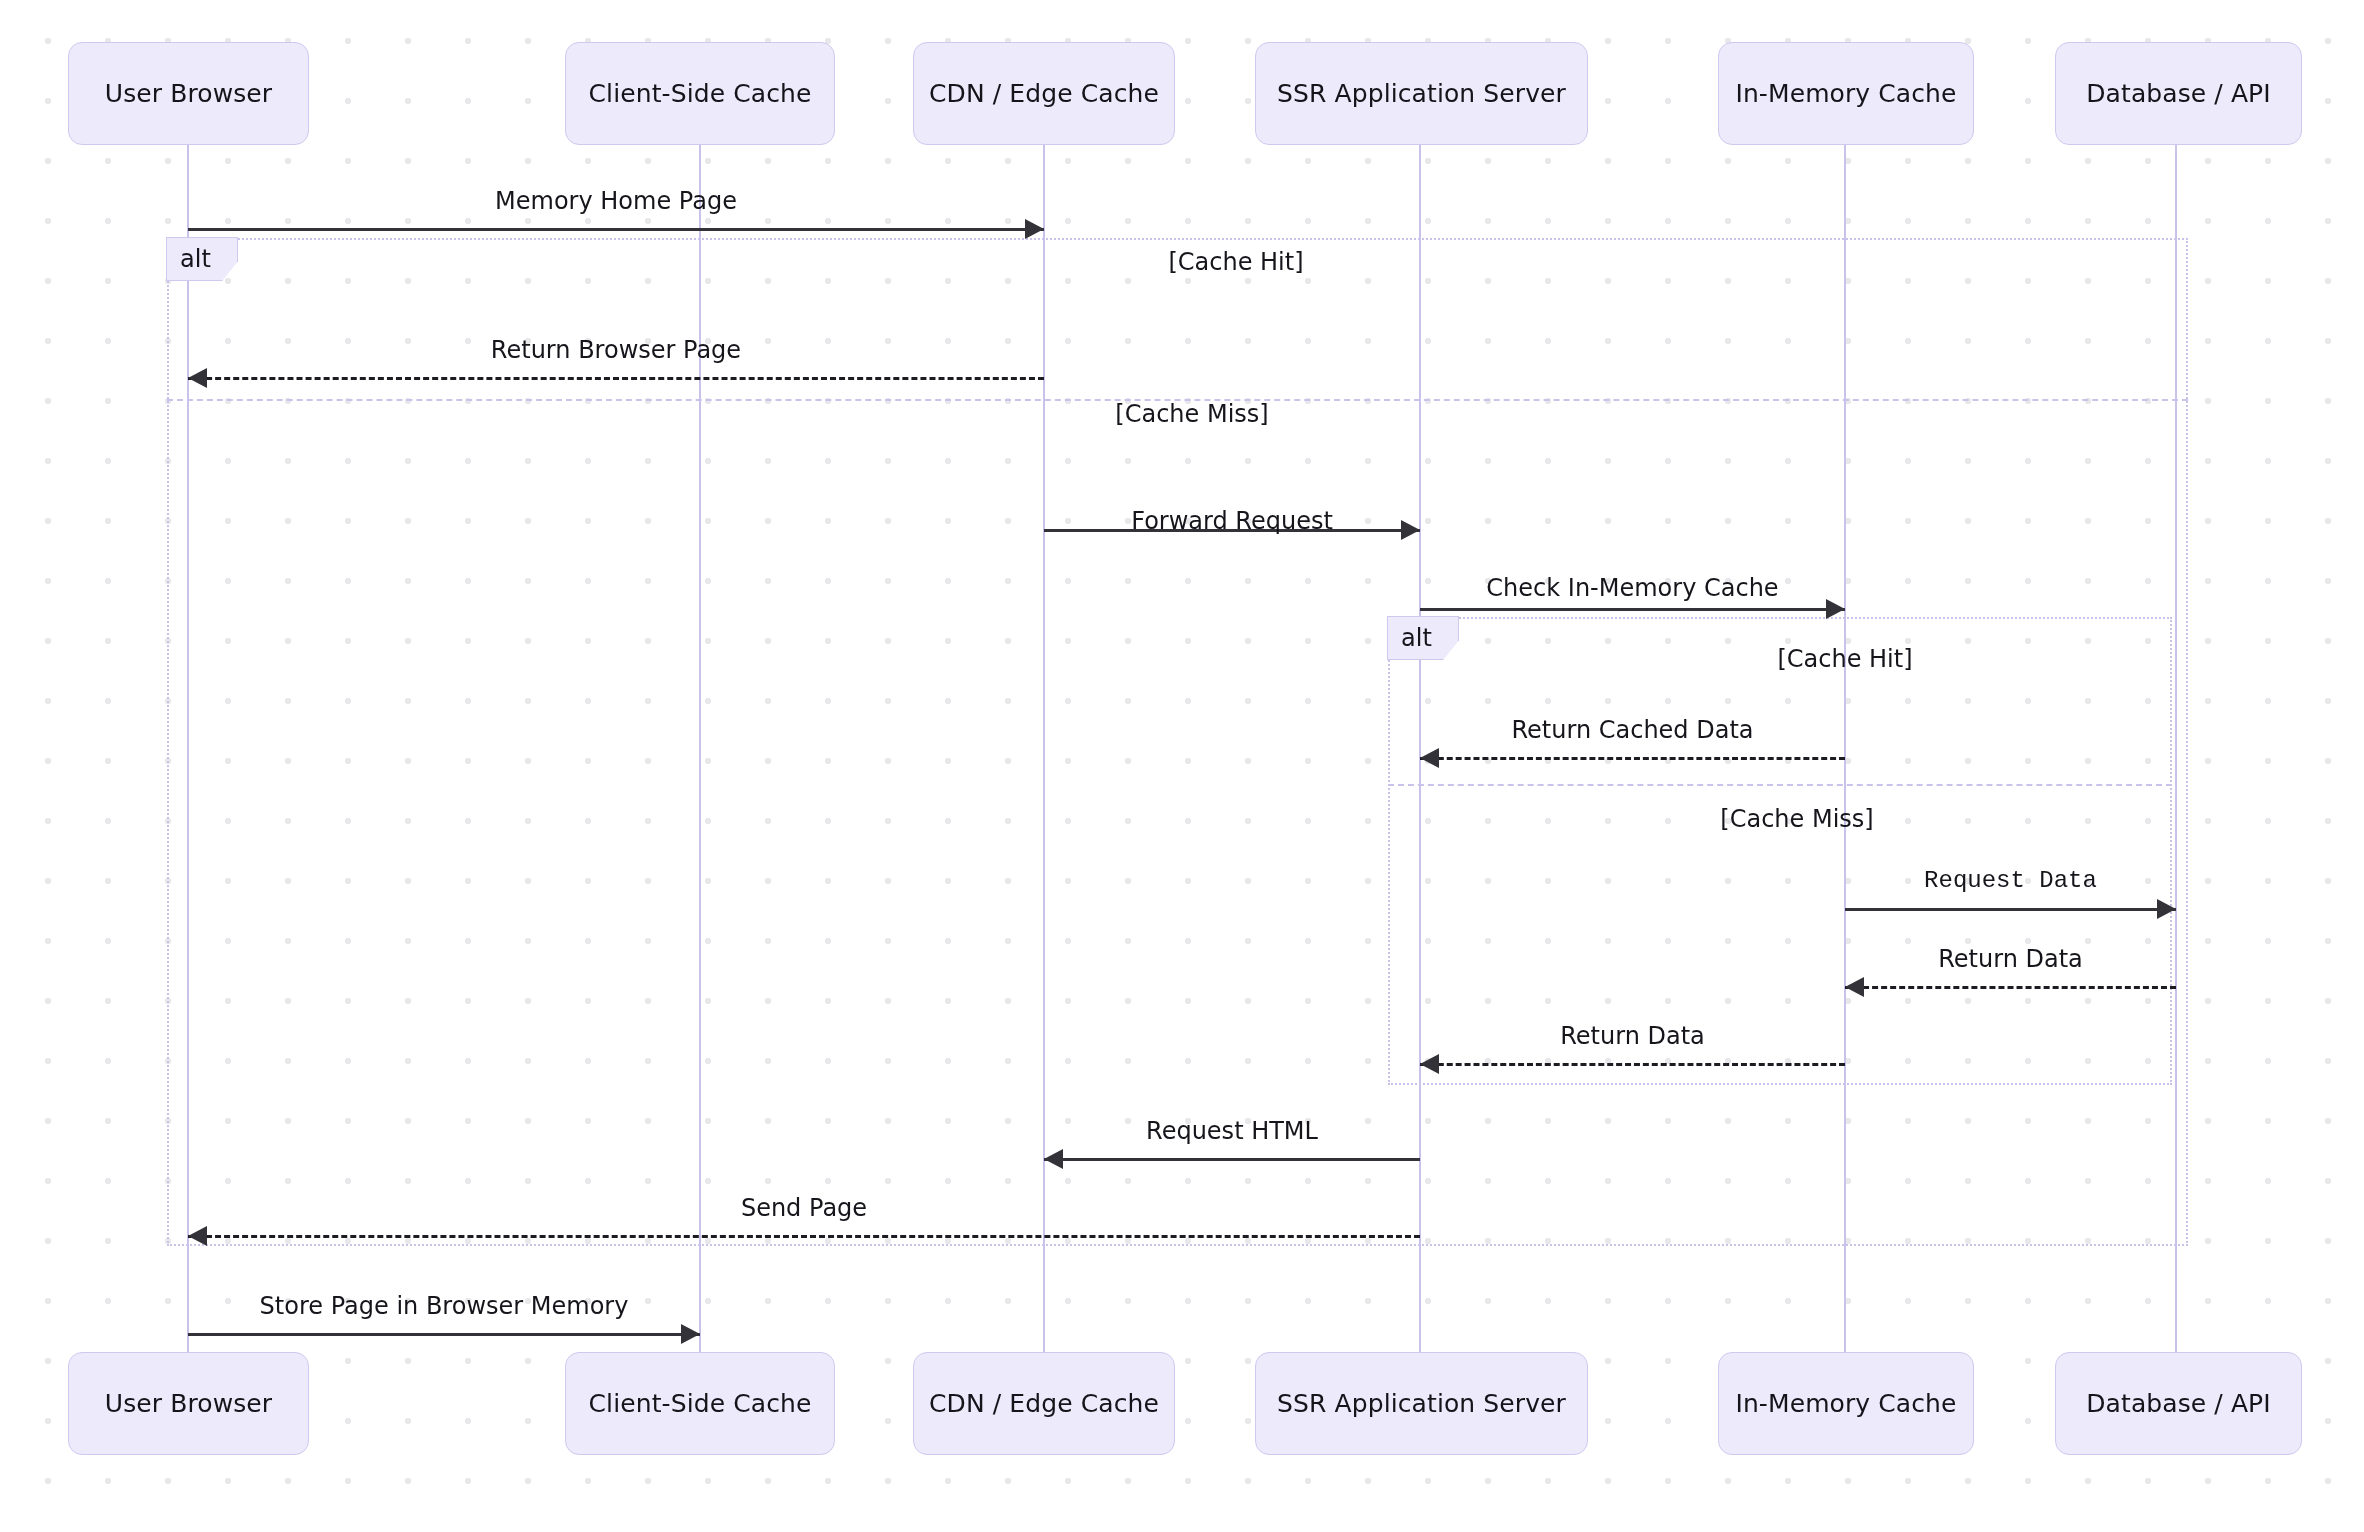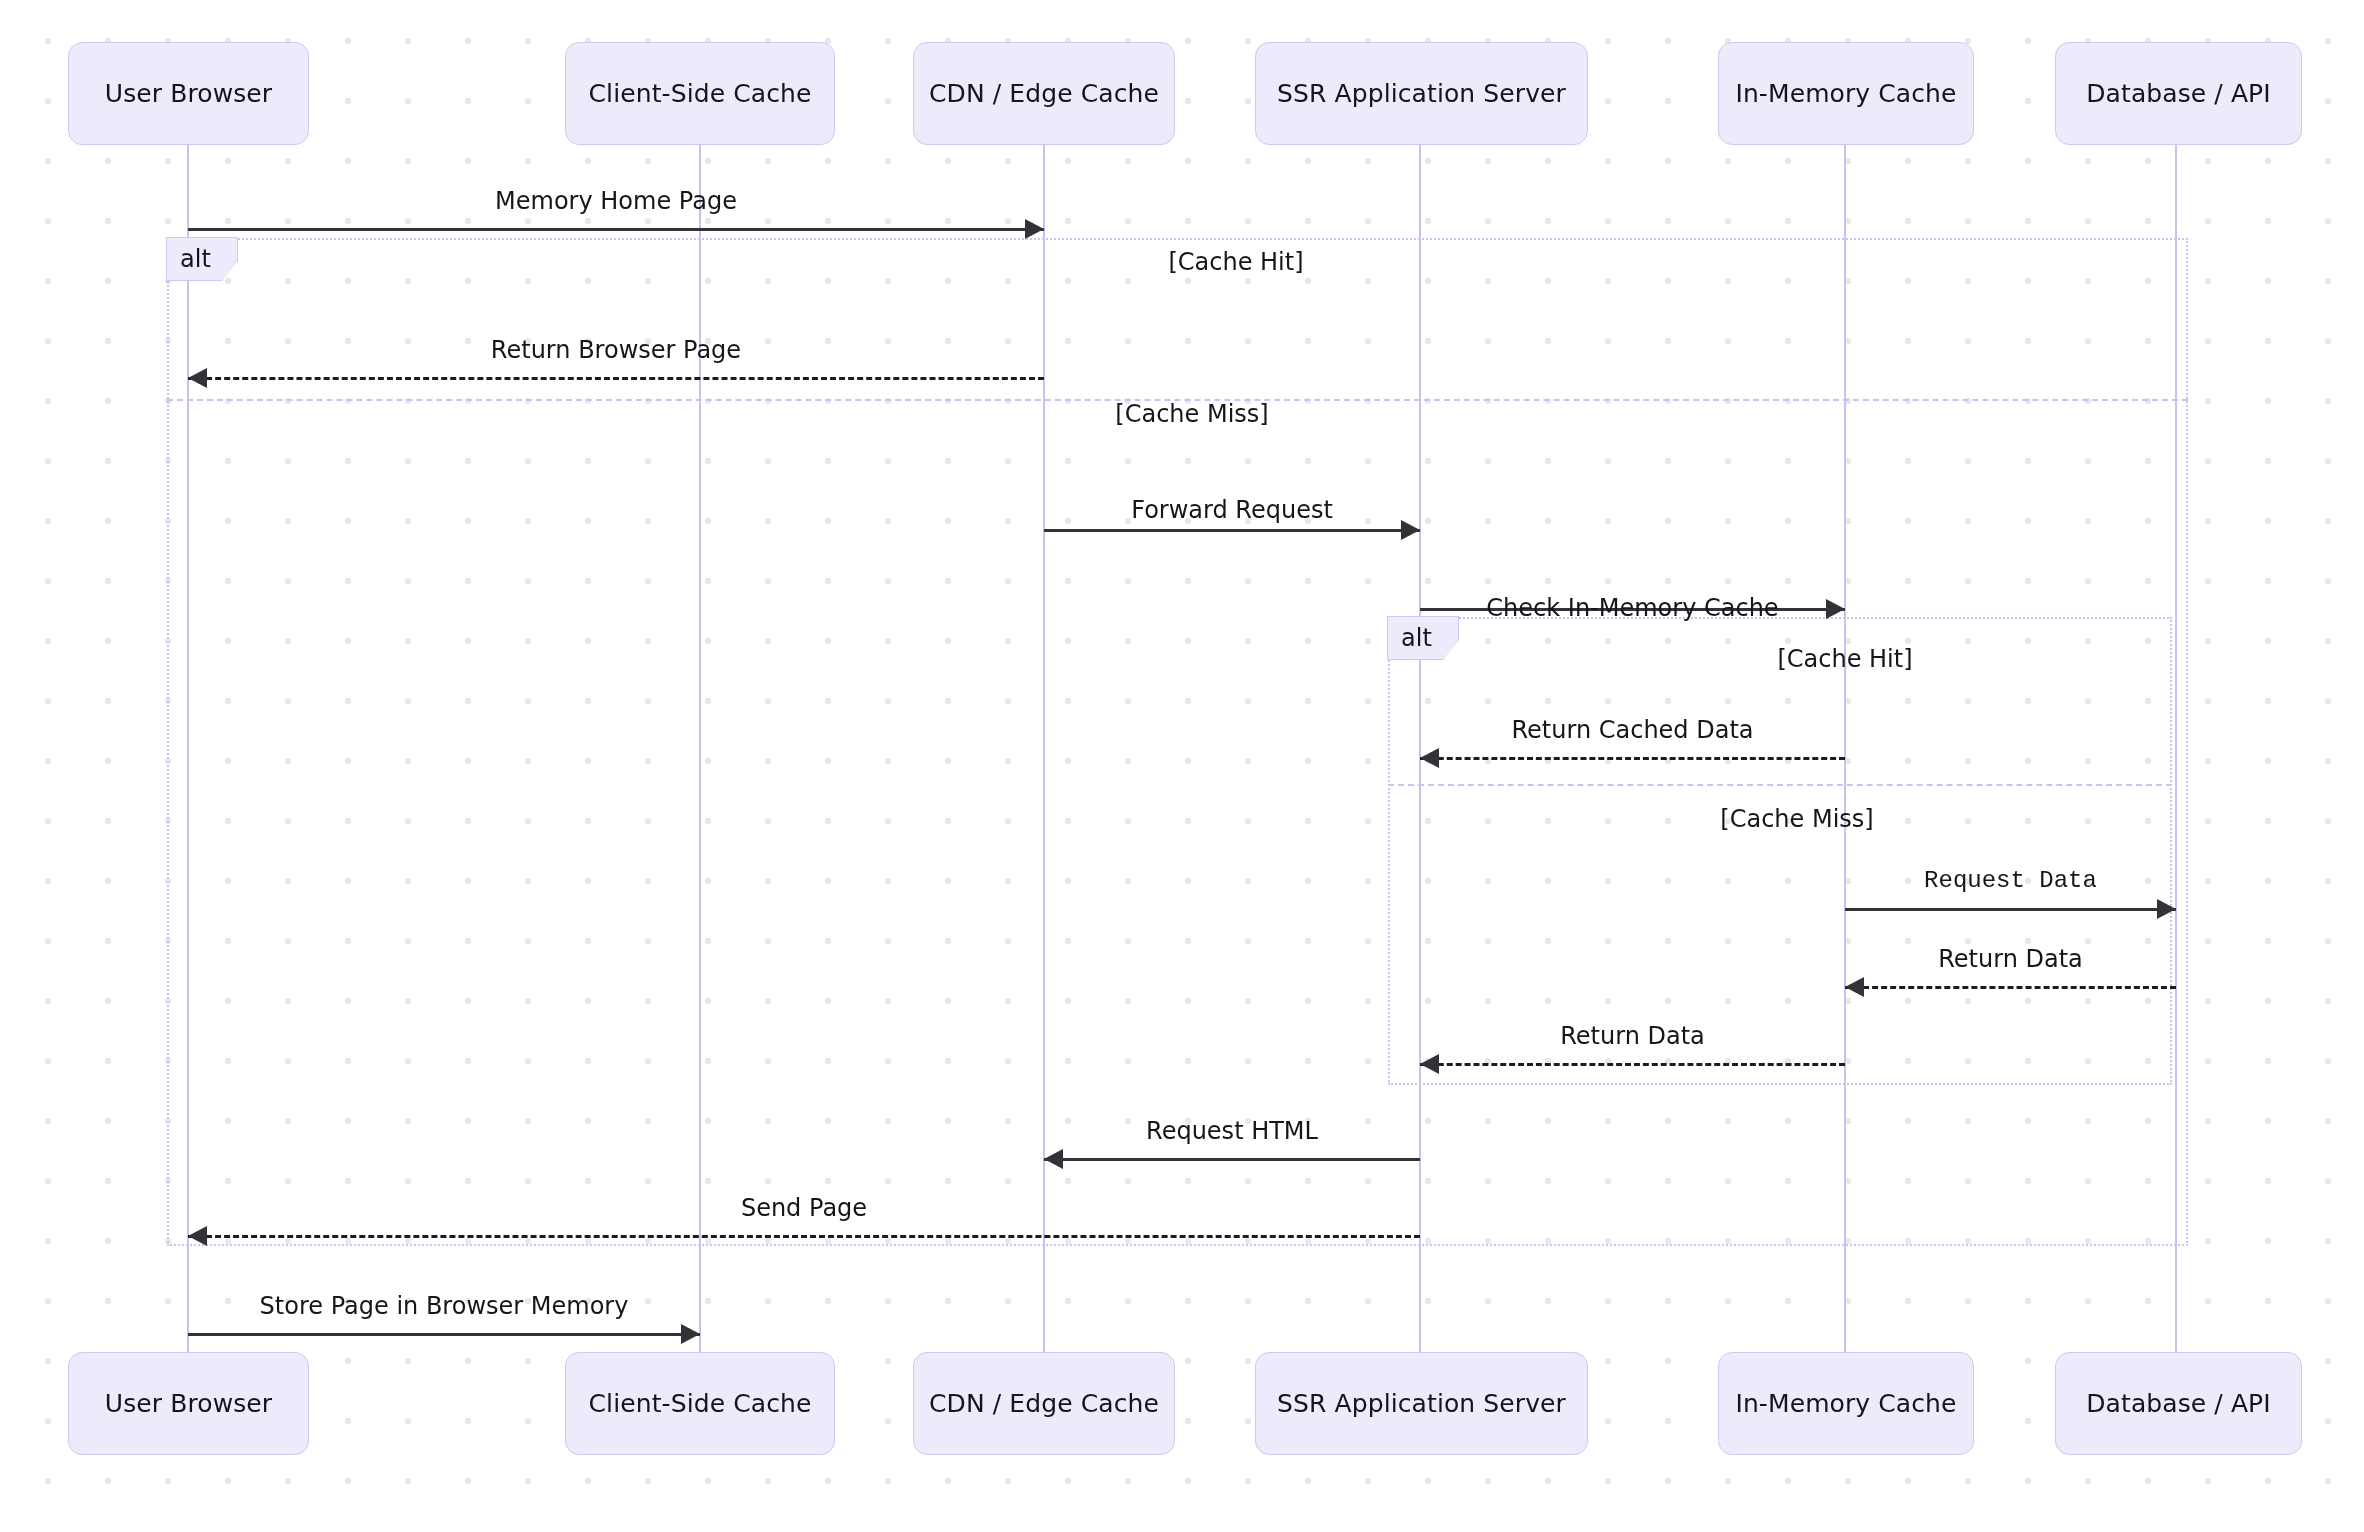--- a/index.html
+++ b/index.html
@@ -106,24 +106,24 @@
     <div class="altcond" style="left: 1845px; top: 645px; transform: translateX(-50%);">[Cache Hit]</div>
     <div class="altcond" style="left: 1797px; top: 805px; transform: translateX(-50%);">[Cache Miss]</div>
     <div class="msgline solid" style="left: 188px; top: 228px; width: 856px;"></div>
     <div class="arrowhead right" style="top: 219px; left: 1025px;"></div>
     <div class="msglabel" style="left: 616px; top: 187px; transform: translateX(-50%);">Memory Home Page</div>
     <div class="msgline dashed" style="left: 188px; top: 377px; width: 856px;"></div>
     <div class="arrowhead left" style="top: 368px; left: 188px;"></div>
     <div class="msglabel" style="left: 616px; top: 336px; transform: translateX(-50%);">Return Browser Page</div>
     <div class="msgline solid" style="left: 1044px; top: 529px; width: 376px;"></div>
     <div class="arrowhead right" style="top: 520px; left: 1401px;"></div>
-    <div class="msglabel" style="left: 1232px; top: 496px; transform: translateX(-50%);">Forward Request</div>
+    <div class="msglabel" style="left: 1232px; top: 507px; transform: translateX(-50%);">Forward Request</div>
     <div class="msgline solid" style="left: 1420px; top: 608px; width: 425px;"></div>
     <div class="arrowhead right" style="top: 599px; left: 1826px;"></div>
-    <div class="msglabel" style="left: 1632.5px; top: 594px; transform: translateX(-50%);">Check In-Memory Cache</div>
+    <div class="msglabel" style="left: 1632.5px; top: 574px; transform: translateX(-50%);">Check In-Memory Cache</div>
     <div class="msgline dashed" style="left: 1420px; top: 757px; width: 425px;"></div>
     <div class="arrowhead left" style="top: 748px; left: 1420px;"></div>
     <div class="msglabel" style="left: 1632.5px; top: 716px; transform: translateX(-50%);">Return Cached Data</div>
     <div class="msgline solid" style="left: 1845px; top: 908px; width: 331px;"></div>
     <div class="arrowhead right" style="top: 899px; left: 2157px;"></div>
     <div class="msglabel" style="left: 2010.5px; top: 867px; transform: translateX(-50%); font-family: Liberation Mono, monospace;">Request Data</div>
     <div class="msgline dashed" style="left: 1845px; top: 986px; width: 331px;"></div>
     <div class="arrowhead left" style="top: 977px; left: 1845px;"></div>
     <div class="msglabel" style="left: 2010.5px; top: 945px; transform: translateX(-50%);">Return Data</div>
     <div class="msgline dashed" style="left: 1420px; top: 1063px; width: 425px;"></div>

